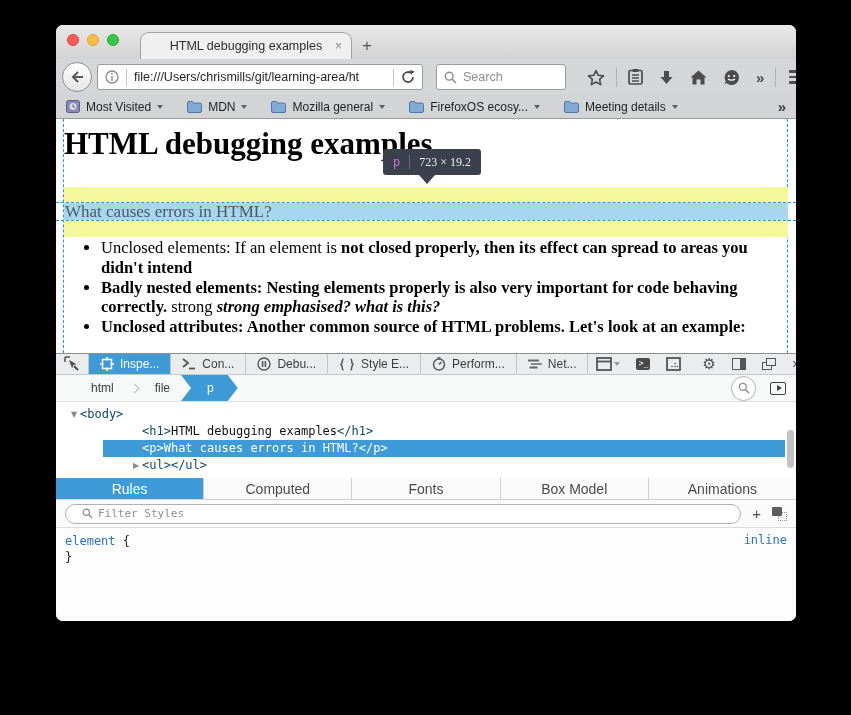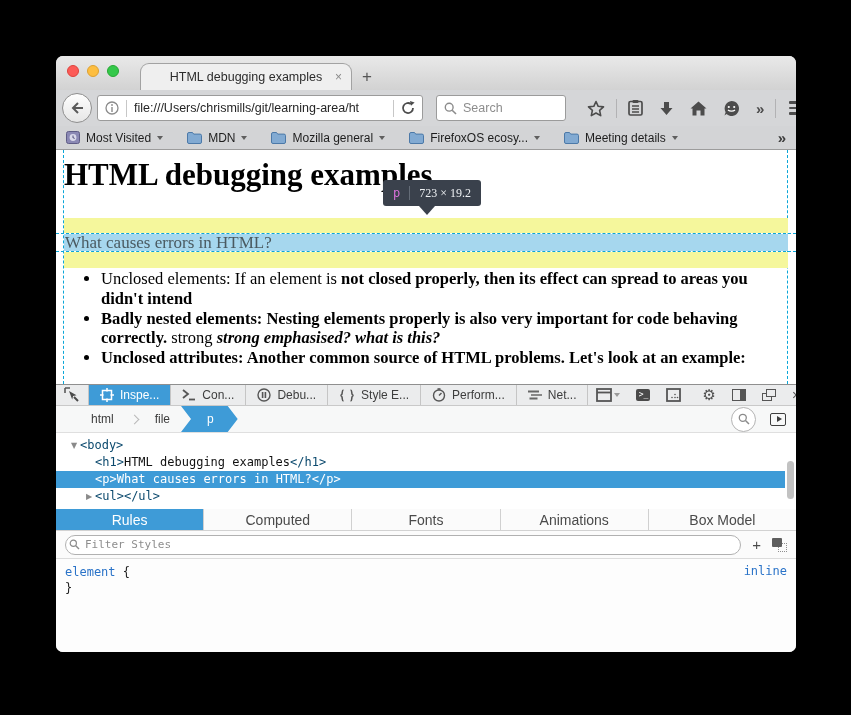--- a/index.html
+++ b/index.html
@@ -1,19 +1,19 @@
 <!DOCTYPE html>
 <html><head>
 <meta charset="utf-8">
 <style>
   * { margin:0; padding:0; box-sizing:border-box; }
   html,body { width:851px; height:715px; }
   body { background:#000; font-family:"Liberation Sans", sans-serif; position:relative; overflow:hidden; }
 
-  .window { position:absolute; left:56px; top:56px; width:740px; height:596px;
+  .window { position:absolute; left:56px; top:25px; width:740px; height:596px;
     border-radius:7px; overflow:hidden; display:flex; flex-direction:column;
     background:#fff; box-shadow:0 12px 34px rgba(0,0,0,.55); }
 
   
   .titlebar { flex:none; height:34px; background:linear-gradient(#e9e9e9,#d2d2d2); position:relative; }
   .lights { position:absolute; left:11px; top:9px; display:flex; gap:8px; }
   .light { width:12px; height:12px; border-radius:50%; }
   .light.red { background:#fc5b57; border:1px solid #dd433d; }
   .light.yellow { background:#fdbe40; border:1px solid #dda132; }
   .light.green { background:#34c84a; border:1px solid #27a834; }
@@ -122,39 +122,39 @@
   .panel-toggle .tri { width:0; height:0; border-top:3.5px solid transparent; border-bottom:3.5px solid transparent;
     border-left:5px solid #3e3e3e; margin-left:2px; }
 
   
   .markup { flex:none; height:76px; background:#fff; font-family:"DejaVu Sans Mono", monospace;
     font-size:12px; position:relative; padding-top:4px; }
   .mrow { height:17px; line-height:17px; display:flex; align-items:center; white-space:pre; margin-right:11px; }
   .mrow .exp { width:12px; font-size:8px; color:#8a8a8a; text-align:center;
     font-family:"DejaVu Sans", sans-serif; flex:none; }
   .mrow.lv0 { padding-left:12px; }
-  .mrow.lv1 { padding-left:27px; }
+  .mrow.lv1 { padding-left:27px;margin-left:47px; }
   .tagc { color:#0c4a6e; }
   .textc { color:#111; }
   .mrow.selected { background:#3e9bd7; }
   .mrow.selected .tagc, .mrow.selected .textc { color:#fff; }
   .mscroll { position:absolute; right:2px; top:28px; width:7px; height:38px; background:#c2c2c2; border-radius:4px; }
 
   
   .sbtabs { flex:none; height:22px; display:flex; background:#fbfbfb; border-bottom:1px solid #d2d2d2;
     font-size:14px; color:#4a4a4a; }
   .sbtab { flex:1; display:flex; align-items:center; justify-content:center; border-right:1px solid #d0d0d0; }
   .sbtab:last-child { border-right:none; }
   .sbtab.active { background:#3e9bd7; color:#fff; }
 
   
   .filterrow { flex:none; height:28px; background:#fbfbfb; border-bottom:1px solid #dcdcdc;
     display:flex; align-items:center; padding:0 9px; gap:11px; }
   .filterpill { flex:1; height:20px; border:1px solid #b1b1b1; border-radius:10px; background:#fff;
-    display:flex; align-items:center; padding:0 3px; gap:5px; }
+    display:flex; align-items:center; padding:0 16px; gap:5px; }
   .filter-input { flex:1; border:none; outline:none; background:transparent; min-width:0;
     font-family:"DejaVu Sans Mono", monospace; font-size:11px; color:#333; }
   .plus { font-size:15px; color:#4a4a4a; line-height:15px; }
   .layers { position:relative; width:15px; height:14px; }
   .layers i { position:absolute; }
   .layers .back { right:0; bottom:0; width:9px; height:9px; border:1px dotted #8f8f8f; }
   .layers .front { left:0; top:0; width:10px; height:9px; background:#5e5e5e; border-radius:1px; }
 
   
   .rules { flex:1; background:#fdfdfd; font-family:"DejaVu Sans Mono", monospace; font-size:12px;
@@ -452,22 +452,22 @@
       <span class="exp">▶</span>
       <span class="tagc">&lt;ul&gt;</span><span class="tagc">&lt;/ul&gt;</span>
     </div>
     <div class="mscroll"></div>
   </div>
 
   <div class="sbtabs">
     <span class="sbtab active">Rules</span>
     <span class="sbtab">Computed</span>
     <span class="sbtab">Fonts</span>
+    <span class="sbtab">Box Model</span>
     <span class="sbtab">Animations</span>
-    <span class="sbtab">Box Model</span>
   </div>
 
   <div class="filterrow">
     <span class="filterpill">
       <svg width="11" height="11" viewBox="0 0 11 11">
         <circle cx="4.3" cy="4.3" r="3.1" fill="none" stroke="#8b8b8b" stroke-width="1.2"></circle>
         <line x1="6.8" y1="6.8" x2="10" y2="10" stroke="#8b8b8b" stroke-width="1.4"></line>
       </svg>
       <input type="text" class="filter-input" placeholder="Filter Styles" style="">
     </span>

